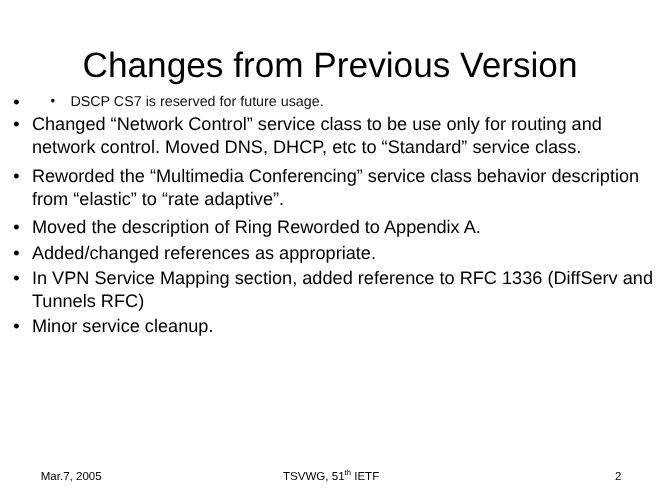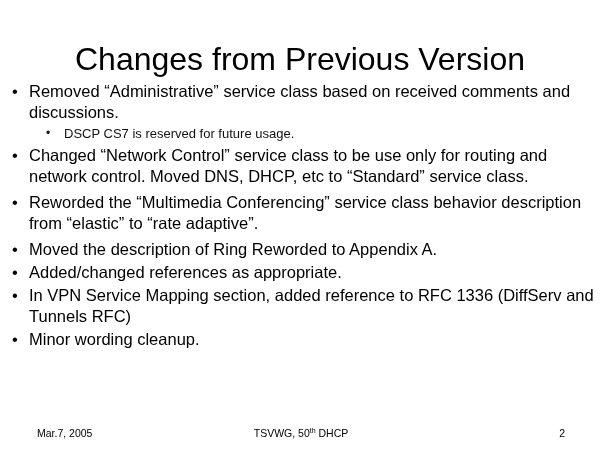--- a/index.html
+++ b/index.html
@@ -135,21 +135,20 @@
 <body>
 
 <div id="slide">
 
   <h1 id="slide-title">Changes from Previous Version</h1>
 
   <ul id="body-list">
 
     <li class="bullet-l1">
       <span class="marker">•</span>
-      <span class="text">Removed “Administrative” service class based on received comments and discussions.</span>
       <ul class="sublist">
         <li class="bullet-l2">
           <span class="marker">•</span>
           <span class="text">DSCP CS7 is reserved for future usage.</span>
         </li>
       </ul>
     </li>
 
     <li class="bullet-l1 gap-after">
       <span class="marker">•</span>
@@ -171,28 +170,28 @@
       <span class="text">Added/changed references as appropriate.</span>
     </li>
 
     <li class="bullet-l1 gap-after-sm">
       <span class="marker">•</span>
       <span class="text">In VPN Service Mapping section, added reference to RFC 1336 (DiffServ and Tunnels RFC)</span>
     </li>
 
     <li class="bullet-l1">
       <span class="marker">•</span>
-      <span class="text">Minor wording cleanup.</span>
+      <span class="text">Minor service cleanup.</span>
     </li>
 
   </ul>
 
   <div id="footer">
     <span id="footer-date">Mar.7, 2005</span>
 
     <span id="footer-center">
-      <span>TSVWG, 50</span><sup>th</sup><span> DHCP</span>
+      <span>TSVWG, 51</span><sup>th</sup><span> IETF</span>
     </span>
 
     <span id="footer-page">2</span>
   </div>
 
 </div>
 
 </body></html>

